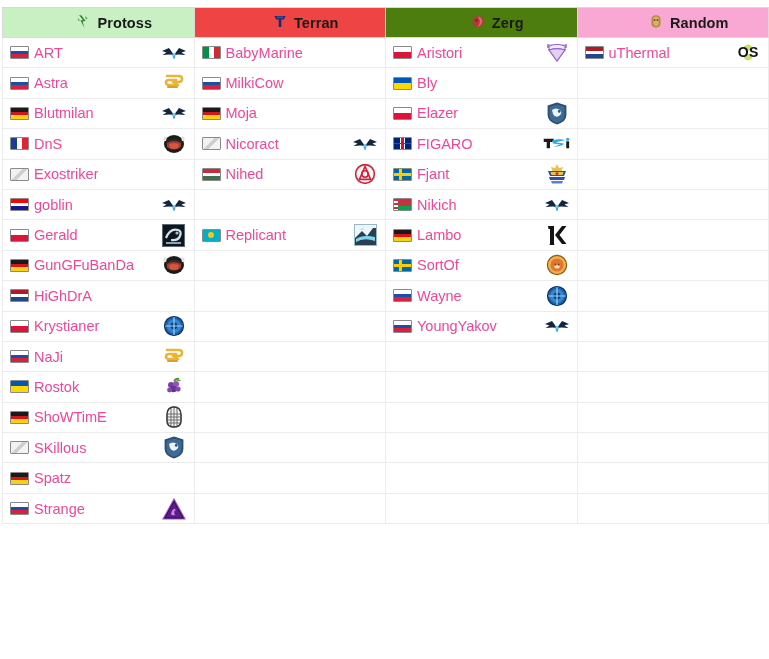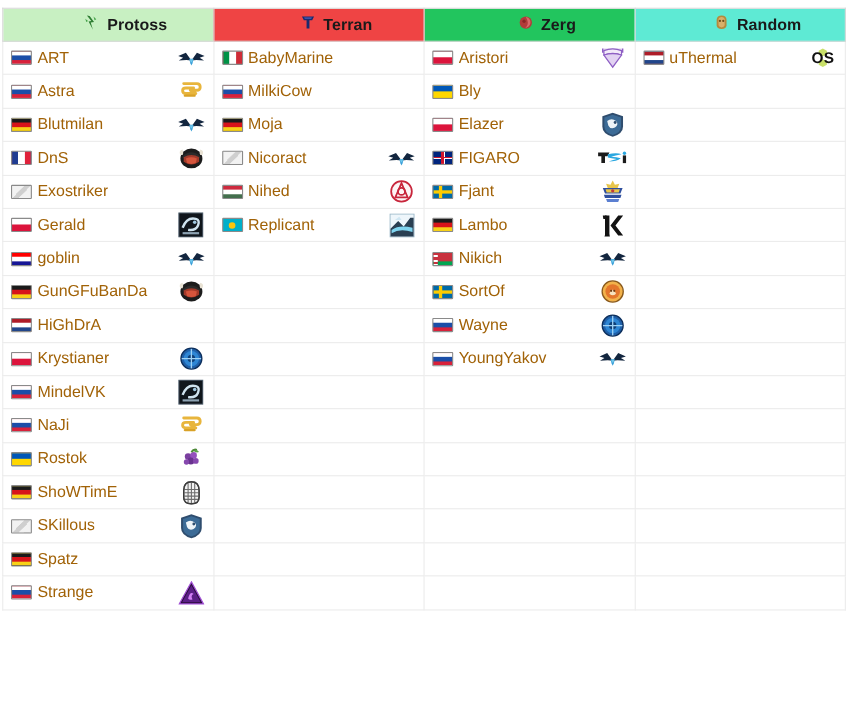--- a/index.html
+++ b/index.html
@@ -42,22 +42,22 @@
   th.hdr .hdr-inner {
     display: flex;
     align-items: center;
     justify-content: center;
     gap: 7px;
     height: 100%;
     margin-left: 32px;
   }
   th.protoss { background: #c8f0c2; }
   th.terran  { background: #ef4444; }
-  th.zerg    { background: #22c55e; }
-  th.random  { background: #5eead4; }
+  th.zerg    { background: #4d7c0f; }
+  th.random  { background: #f9a8d4; }
 
   td.cell {
     height: 30.4px;
     box-sizing: border-box;
     border: 1px solid #ececec;
     padding: 0 6px 0 7px;
     vertical-align: middle;
   }
   td.cell.empty { border-color: #ececec; }
 
@@ -72,21 +72,21 @@
     height: 13px;
     flex: 0 0 19px;
     border: 1px solid #8a8a8a;
     box-sizing: border-box;
     margin-right: 5px;
     border-radius: 1px;
     position: relative;
     overflow: hidden;
   }
   .pname {
-    color: #a16207;
+    color: #ec4899;
     font-size: 14.5px;
     line-height: 16px;
     white-space: nowrap;
     overflow: hidden;
     text-decoration: none;
     cursor: pointer;
   }
   .logo-slot {
     margin-left: auto;
     width: 28px;
@@ -390,20 +390,52 @@
                   <circle cx="13" cy="10.5" r="1.5" fill="#c03a3a"></circle>
                 </svg>
               </span>
             </div>
           </td>
           <td class="cell empty"></td>
         </tr>
         <tr>
           <td class="cell">
             <div class="row-inner">
+              <span class="flag fl-hr"></span>
+              <a class="pname">goblin</a>
+              <span class="logo-slot">
+                <svg width="28" height="18" viewBox="0 0 28 18">
+                  <path d="M14 11 L9 4 L2 7 L6.5 8.5 L2.5 11 L9.5 10.5 Z" fill="#13263f"></path>
+                  <path d="M14 11 L19 4 L26 7 L21.5 8.5 L25.5 11 L18.5 10.5 Z" fill="#13263f"></path>
+                  <path d="M12 9.5 H16 L15 13.5 L14 15.5 L13 13.5 Z" fill="#3a9fd8"></path>
+                  <path d="M12.6 9.8 H15.4 L14.7 12.6 H13.3 Z" fill="#6fc7ec"></path>
+                </svg>
+              </span>
+            </div>
+          </td>
+          <td class="cell empty"></td>
+          <td class="cell">
+            <div class="row-inner">
+              <span class="flag fl-by"></span>
+              <a class="pname">Nikich</a>
+              <span class="logo-slot">
+                <svg width="28" height="18" viewBox="0 0 28 18">
+                  <path d="M14 11 L9 4 L2 7 L6.5 8.5 L2.5 11 L9.5 10.5 Z" fill="#13263f"></path>
+                  <path d="M14 11 L19 4 L26 7 L21.5 8.5 L25.5 11 L18.5 10.5 Z" fill="#13263f"></path>
+                  <path d="M12 9.5 H16 L15 13.5 L14 15.5 L13 13.5 Z" fill="#3a9fd8"></path>
+                  <path d="M12.6 9.8 H15.4 L14.7 12.6 H13.3 Z" fill="#6fc7ec"></path>
+                </svg>
+              </span>
+            </div>
+          </td>
+          <td class="cell empty"></td>
+        </tr>
+        <tr>
+          <td class="cell">
+            <div class="row-inner">
               <span class="flag fl-pl"></span>
               <a class="pname">Gerald</a>
               <span class="logo-slot">
                 <svg width="23" height="23" viewBox="0 0 23 23">
                   <rect x="0.5" y="0.5" width="22" height="22" fill="#10161c" stroke="#5a6a78"></rect>
                   <path d="M4 14 Q8 4 16 6 Q20 7 18 12 Q16 17 9 16" fill="none" stroke="#cfe3ef" stroke-width="2.2"></path>
                   <circle cx="15" cy="9" r="1.6" fill="#9ec6de"></circle>
                   <rect x="4" y="18" width="15" height="2" fill="#8ea3b3"></rect>
                 </svg>
               </span>
@@ -426,52 +458,20 @@
           <td class="cell">
             <div class="row-inner">
               <span class="flag fl-de"></span>
               <a class="pname">Lambo</a>
               <span class="logo-slot">
                 <svg width="22" height="22" viewBox="0 0 22 22">
                   <path d="M4 2 H8 V20 H4 Z" fill="#131313"></path>
                   <path d="M9 11 L16 2 H20.5 L13.5 11 L20.5 20 H16 Z" fill="#131313"></path>
                   <path d="M2 2 H5.5 L4.5 5 H2.5 Z" fill="#131313"></path>
                   <path d="M3.5 21 H8.5 L7.5 18.5 H4.5 Z" fill="#131313"></path>
-                </svg>
-              </span>
-            </div>
-          </td>
-          <td class="cell empty"></td>
-        </tr>
-        <tr>
-          <td class="cell">
-            <div class="row-inner">
-              <span class="flag fl-hr"></span>
-              <a class="pname">goblin</a>
-              <span class="logo-slot">
-                <svg width="28" height="18" viewBox="0 0 28 18">
-                  <path d="M14 11 L9 4 L2 7 L6.5 8.5 L2.5 11 L9.5 10.5 Z" fill="#13263f"></path>
-                  <path d="M14 11 L19 4 L26 7 L21.5 8.5 L25.5 11 L18.5 10.5 Z" fill="#13263f"></path>
-                  <path d="M12 9.5 H16 L15 13.5 L14 15.5 L13 13.5 Z" fill="#3a9fd8"></path>
-                  <path d="M12.6 9.8 H15.4 L14.7 12.6 H13.3 Z" fill="#6fc7ec"></path>
-                </svg>
-              </span>
-            </div>
-          </td>
-          <td class="cell empty"></td>
-          <td class="cell">
-            <div class="row-inner">
-              <span class="flag fl-by"></span>
-              <a class="pname">Nikich</a>
-              <span class="logo-slot">
-                <svg width="28" height="18" viewBox="0 0 28 18">
-                  <path d="M14 11 L9 4 L2 7 L6.5 8.5 L2.5 11 L9.5 10.5 Z" fill="#13263f"></path>
-                  <path d="M14 11 L19 4 L26 7 L21.5 8.5 L25.5 11 L18.5 10.5 Z" fill="#13263f"></path>
-                  <path d="M12 9.5 H16 L15 13.5 L14 15.5 L13 13.5 Z" fill="#3a9fd8"></path>
-                  <path d="M12.6 9.8 H15.4 L14.7 12.6 H13.3 Z" fill="#6fc7ec"></path>
                 </svg>
               </span>
             </div>
           </td>
           <td class="cell empty"></td>
         </tr>
         <tr>
           <td class="cell">
             <div class="row-inner">
               <span class="flag fl-de"></span>
@@ -562,39 +562,20 @@
                 </svg>
               </span>
             </div>
           </td>
           <td class="cell empty"></td>
         </tr>
         <tr>
           <td class="cell">
             <div class="row-inner">
               <span class="flag fl-ru"></span>
-              <a class="pname">MindelVK</a>
-              <span class="logo-slot">
-                <svg width="23" height="23" viewBox="0 0 23 23">
-                  <rect x="0.5" y="0.5" width="22" height="22" fill="#10161c" stroke="#5a6a78"></rect>
-                  <path d="M4 14 Q8 4 16 6 Q20 7 18 12 Q16 17 9 16" fill="none" stroke="#cfe3ef" stroke-width="2.2"></path>
-                  <circle cx="15" cy="9" r="1.6" fill="#9ec6de"></circle>
-                  <rect x="4" y="18" width="15" height="2" fill="#8ea3b3"></rect>
-                </svg>
-              </span>
-            </div>
-          </td>
-          <td class="cell empty"></td>
-          <td class="cell empty"></td>
-          <td class="cell empty"></td>
-        </tr>
-        <tr>
-          <td class="cell">
-            <div class="row-inner">
-              <span class="flag fl-ru"></span>
               <a class="pname">NaJi</a>
               <span class="logo-slot">
                 <svg width="22" height="22" viewBox="0 0 22 22">
                   <path d="M4 4 H16 Q19 4 19 7 Q19 10 16 10 H10 L15 13 H6 Q3 13 3 10.5 Q3 8 6 8 H13" fill="none" stroke="#e8b53c" stroke-width="2.6" stroke-linecap="round" stroke-linejoin="round"></path>
                   <path d="M5 15 H14" stroke="#d9a227" stroke-width="2" stroke-linecap="round"></path>
                 </svg>
               </span>
             </div>
           </td>
           <td class="cell empty"></td>

